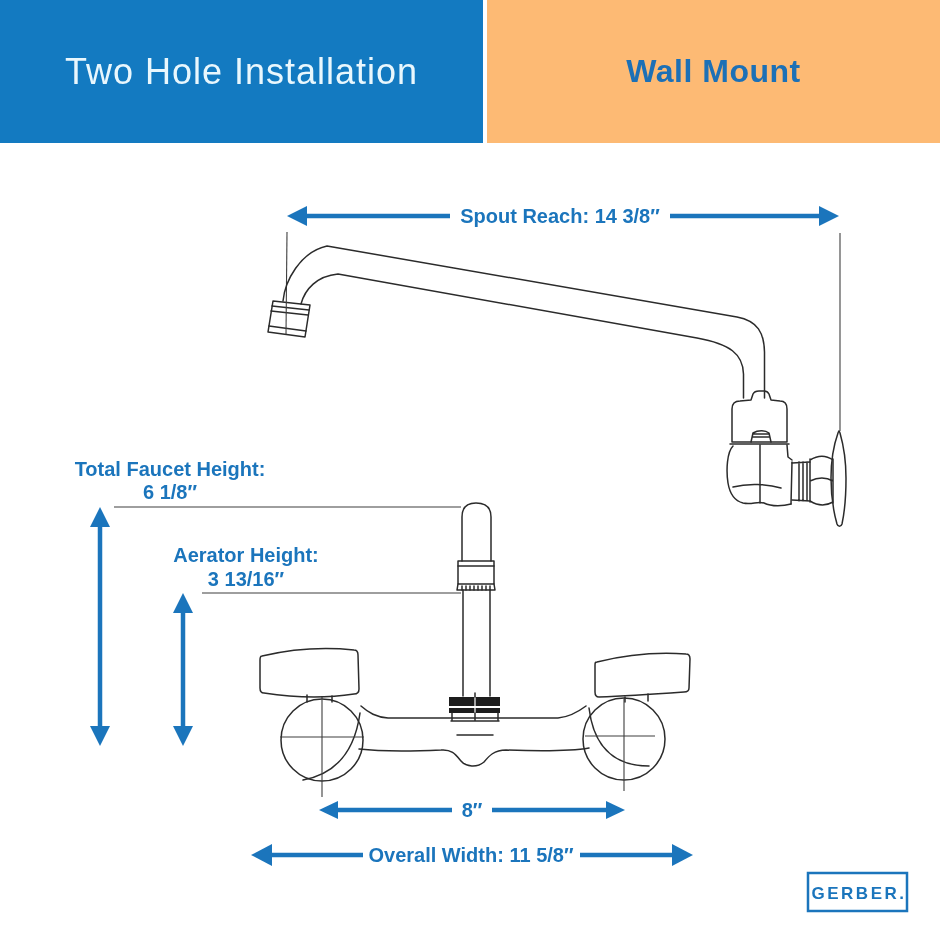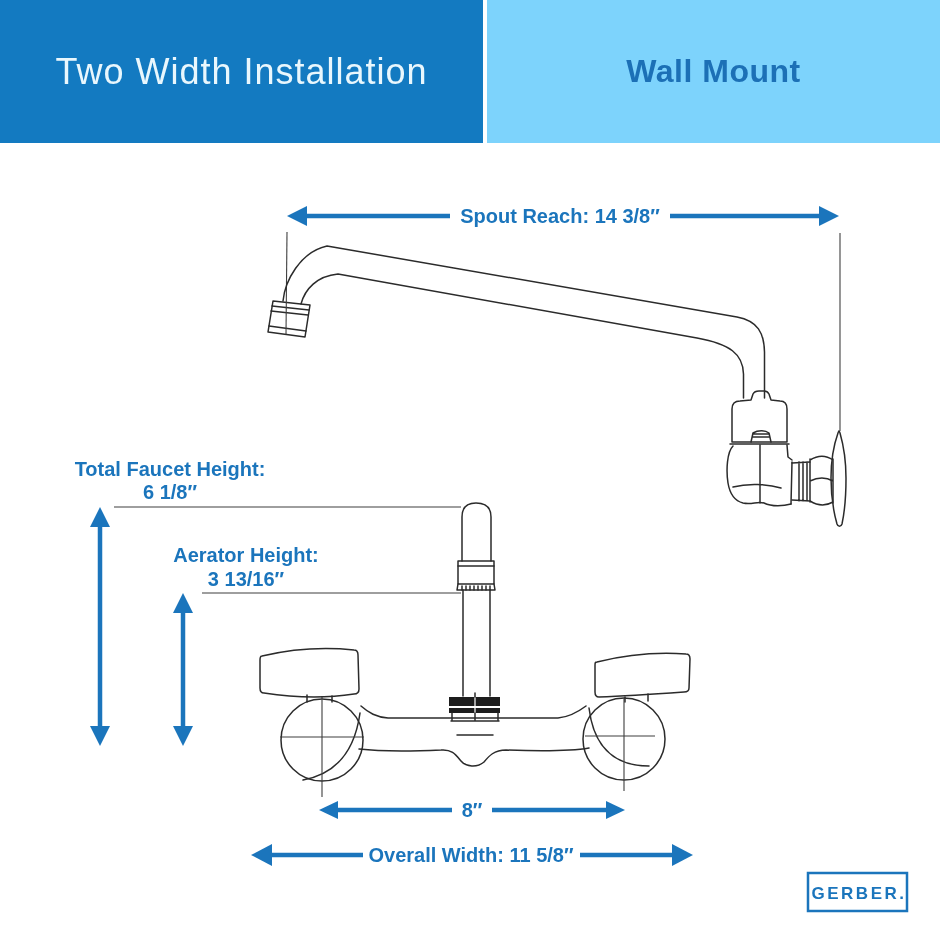--- a/index.html
+++ b/index.html
@@ -8,21 +8,21 @@
   .page{position:absolute;inset:0;width:940px;height:940px;}
 
   
   .header{position:absolute;top:0;left:0;width:940px;height:143px;
           display:flex;z-index:2;}
   .header-left{width:483px;height:143px;background:#137ac1;
                display:flex;align-items:center;justify-content:center;}
   .header-left span{color:#e9f7fd;font-size:36px;font-weight:300;
                     letter-spacing:1px;}
   .header-gap{width:4px;height:143px;background:#ffffff;}
-  .header-right{flex:1;height:143px;background:#7dd3fc;
+  .header-right{flex:1;height:143px;background:#fdba74;
                 display:flex;align-items:center;justify-content:center;}
   .header-right span{color:#1c70b6;font-size:32px;font-weight:700;
                      letter-spacing:0.5px;}
 
   
   svg.diagram{position:absolute;top:0;left:0;z-index:1;}
   .line{fill:none;stroke:#2b2b2b;stroke-width:1.5;
         stroke-linecap:round;stroke-linejoin:round;}
   .thin{fill:none;stroke:#3f3f3f;stroke-width:1.1;stroke-linecap:butt;}
   .dim-shaft{fill:none;stroke:#1b75bc;stroke-width:4.5;stroke-linecap:butt;}
@@ -33,21 +33,21 @@
   .logo-text{fill:#1b75bc;font-family:"Liberation Sans",sans-serif;
              font-size:17px;font-weight:700;letter-spacing:2.5px;}
 </style>
 </head>
 <body>
 
 <div class="page">
 
   <div class="header">
     <div class="header-left">
-      <span>Two Width Installation</span>
+      <span>Two Hole Installation</span>
     </div>
     <div class="header-gap"></div>
     <div class="header-right">
       <span>Wall Mount</span>
     </div>
   </div>
 
   <svg class="diagram" width="940" height="940" viewBox="0 0 940 940">
 
     <g>

